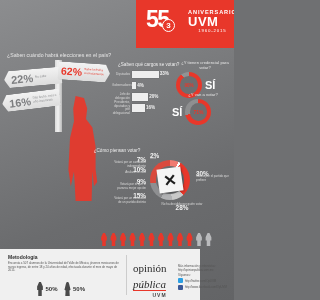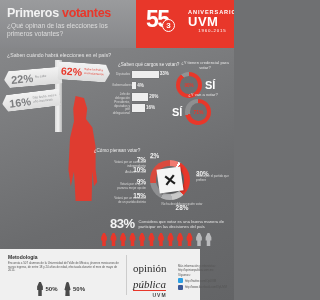--- a/index.html
+++ b/index.html
@@ -140,27 +140,20 @@
   .social .srow { display:flex; align-items:center; gap:2px; margin-top:1.2px; }
   .sico { width:5px; height:5px; background:#2b9fe3; border-radius:1px; }
   .sico.fb { background:#3b5998; }
 </style>
 </head>
 <body>
 
 <div class="page">
 
   <div class="header">
-    <div class="header-left">
-      <div class="title">
-        <span class="w1">Primeros</span>
-        <span class="w2">votantes</span>
-      </div>
-      <div class="subtitle">¿Qué opinan de las elecciones los primeros votantes?</div>
-    </div>
     <div class="header-right">
       <div class="logo55">
         <span>55</span>
         <span class="ring">3</span>
       </div>
       <div class="anniv">
         <div class="a1">ANIVERSARIO</div>
         <div class="a2">UVM</div>
         <div class="a3">1960-2015</div>
       </div>
@@ -272,24 +265,20 @@
   </div>
   <div class="mlabel r" style="left:112px; top:194px; width:34px;">
     <b>15%</b>
     <span>Votará por un candidato de un partido distinto</span>
   </div>
   <div class="mlabel" style="left:158px; top:203px; width:48px; text-align:center;">
     <span>No ha decidido por quién votar</span>
     <b style="display:inline; font-size:6.4px;">28%</b>
   </div>
 
-  <div class="stat83">
-    <div class="big">83%</div>
-    <div class="txt">Considera que votar es una buena manera de participar en las decisiones del país</div>
-  </div>
   <div class="people">
     <div class="person"></div>
     <div class="person"></div>
     <div class="person"></div>
     <div class="person"></div>
     <div class="person"></div>
     <div class="person"></div>
     <div class="person"></div>
     <div class="person"></div>
     <div class="person"></div>

